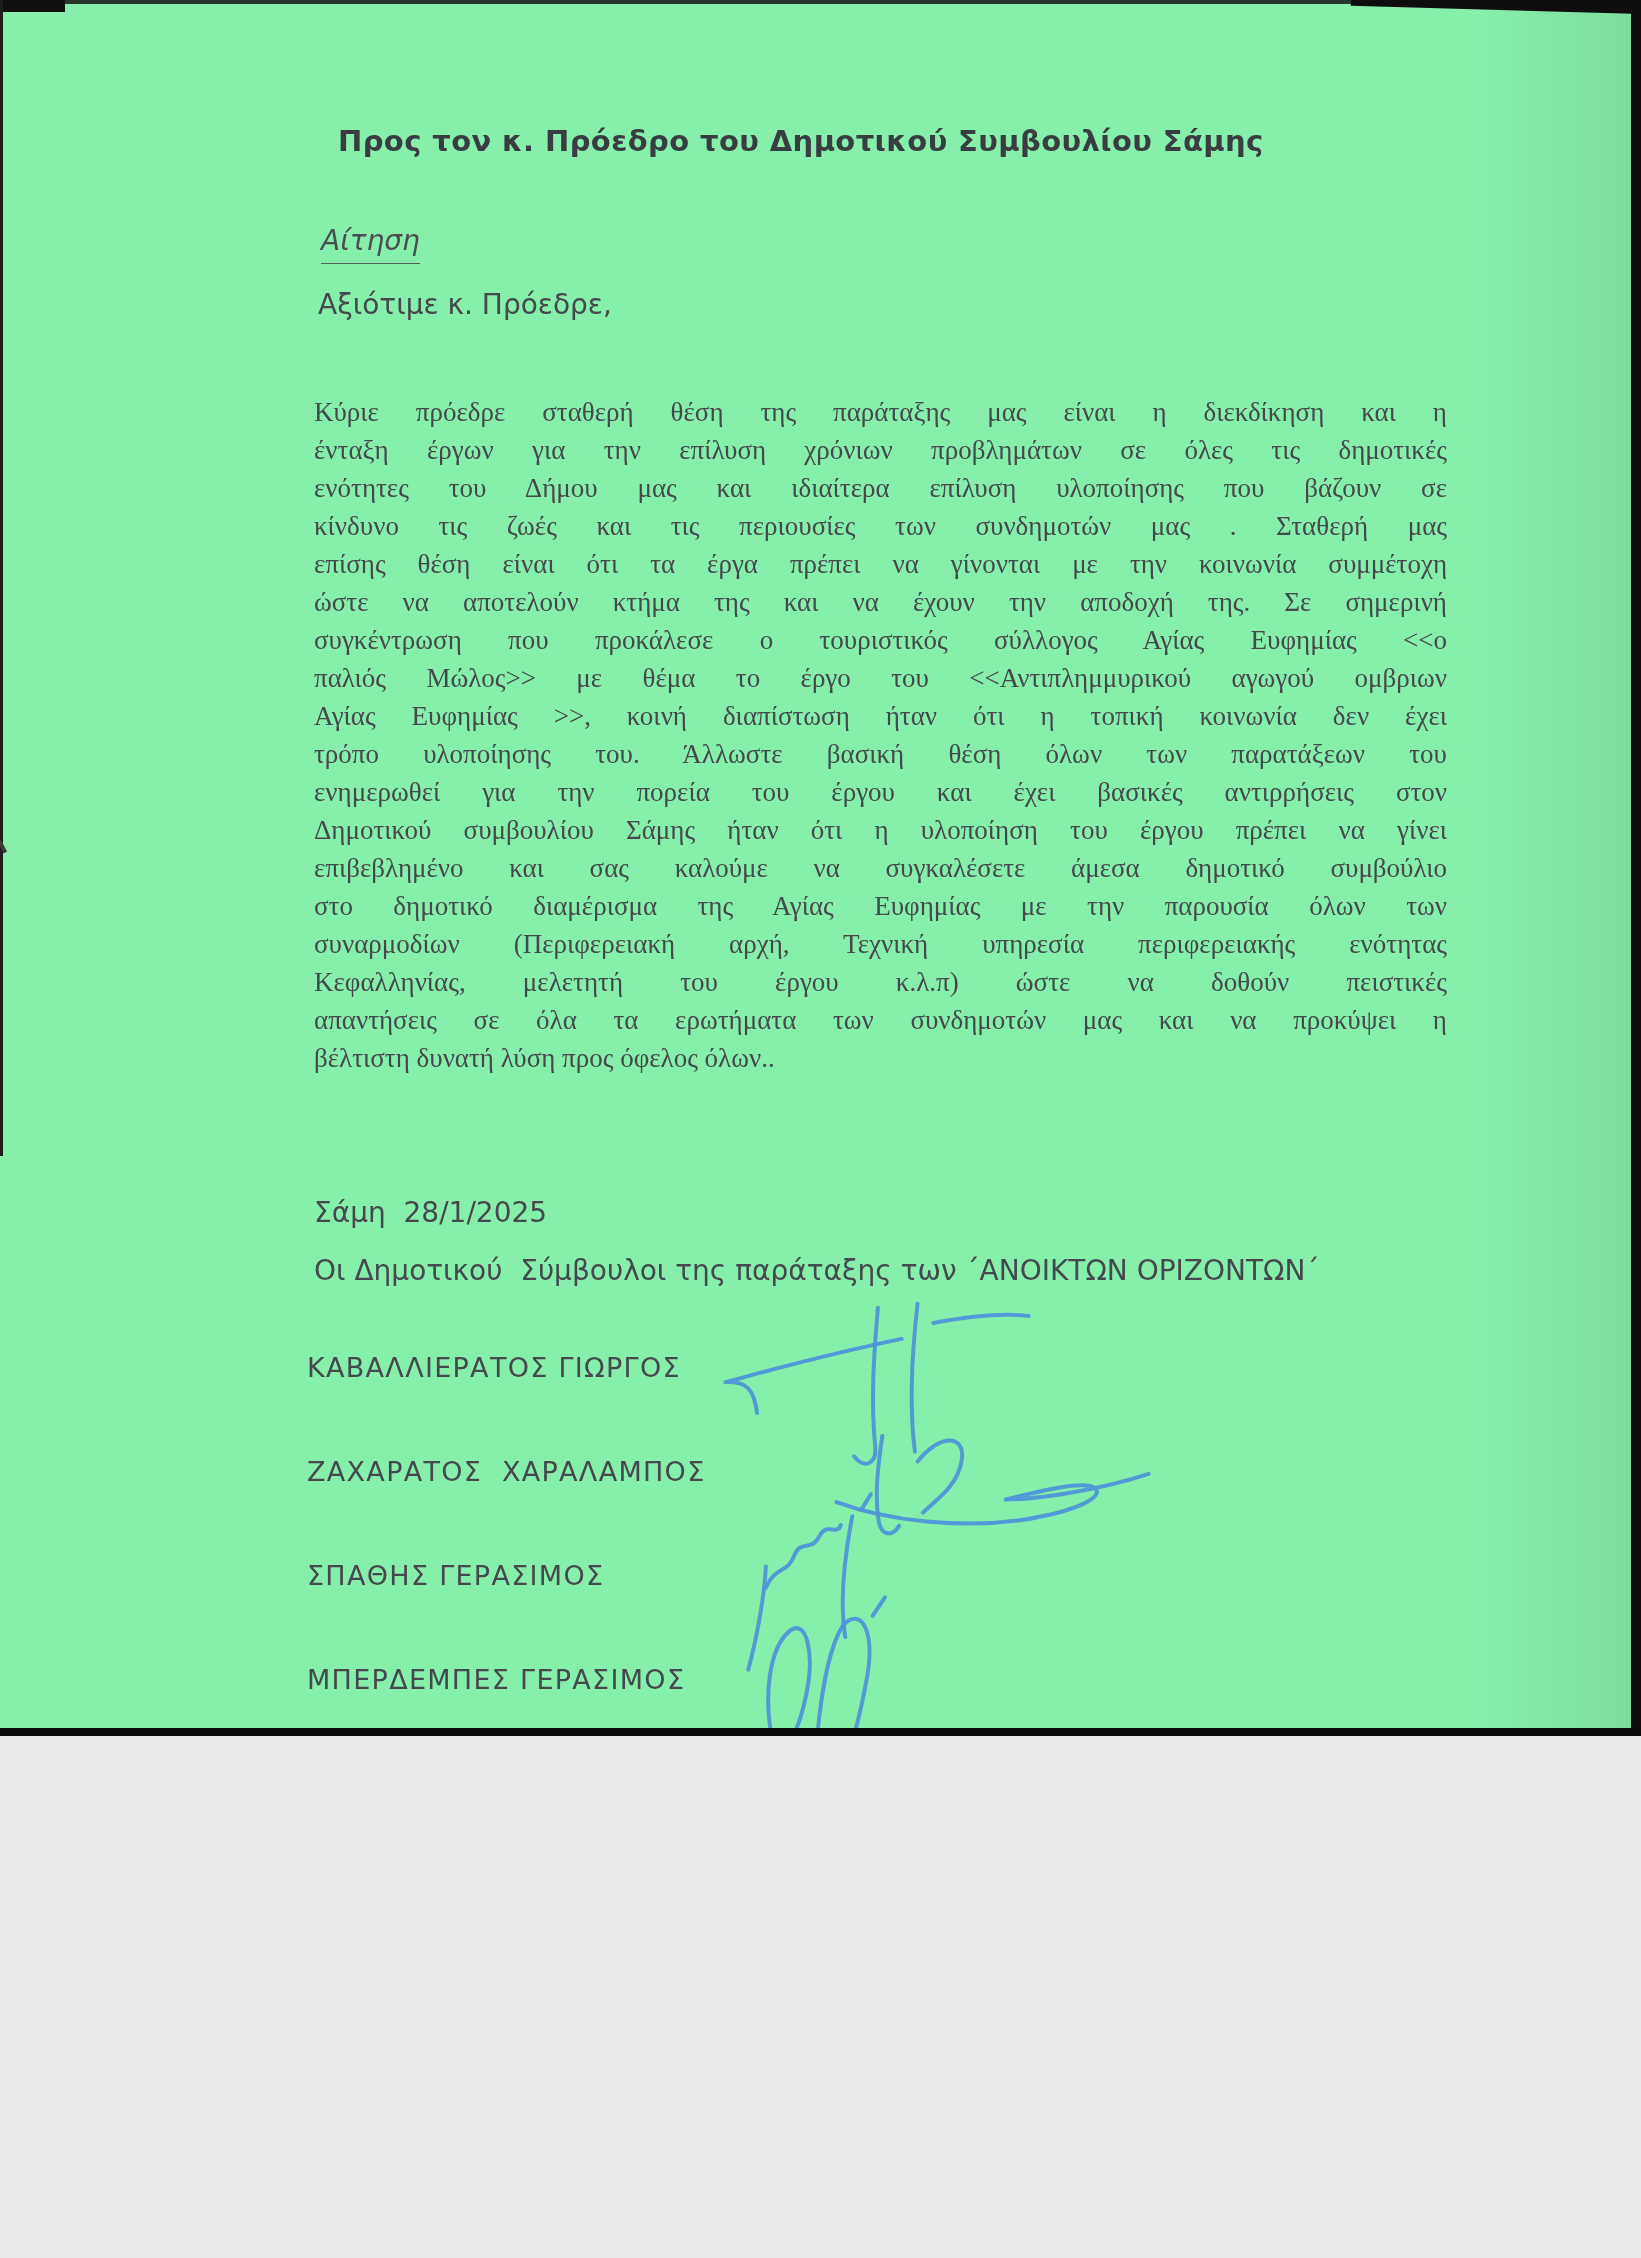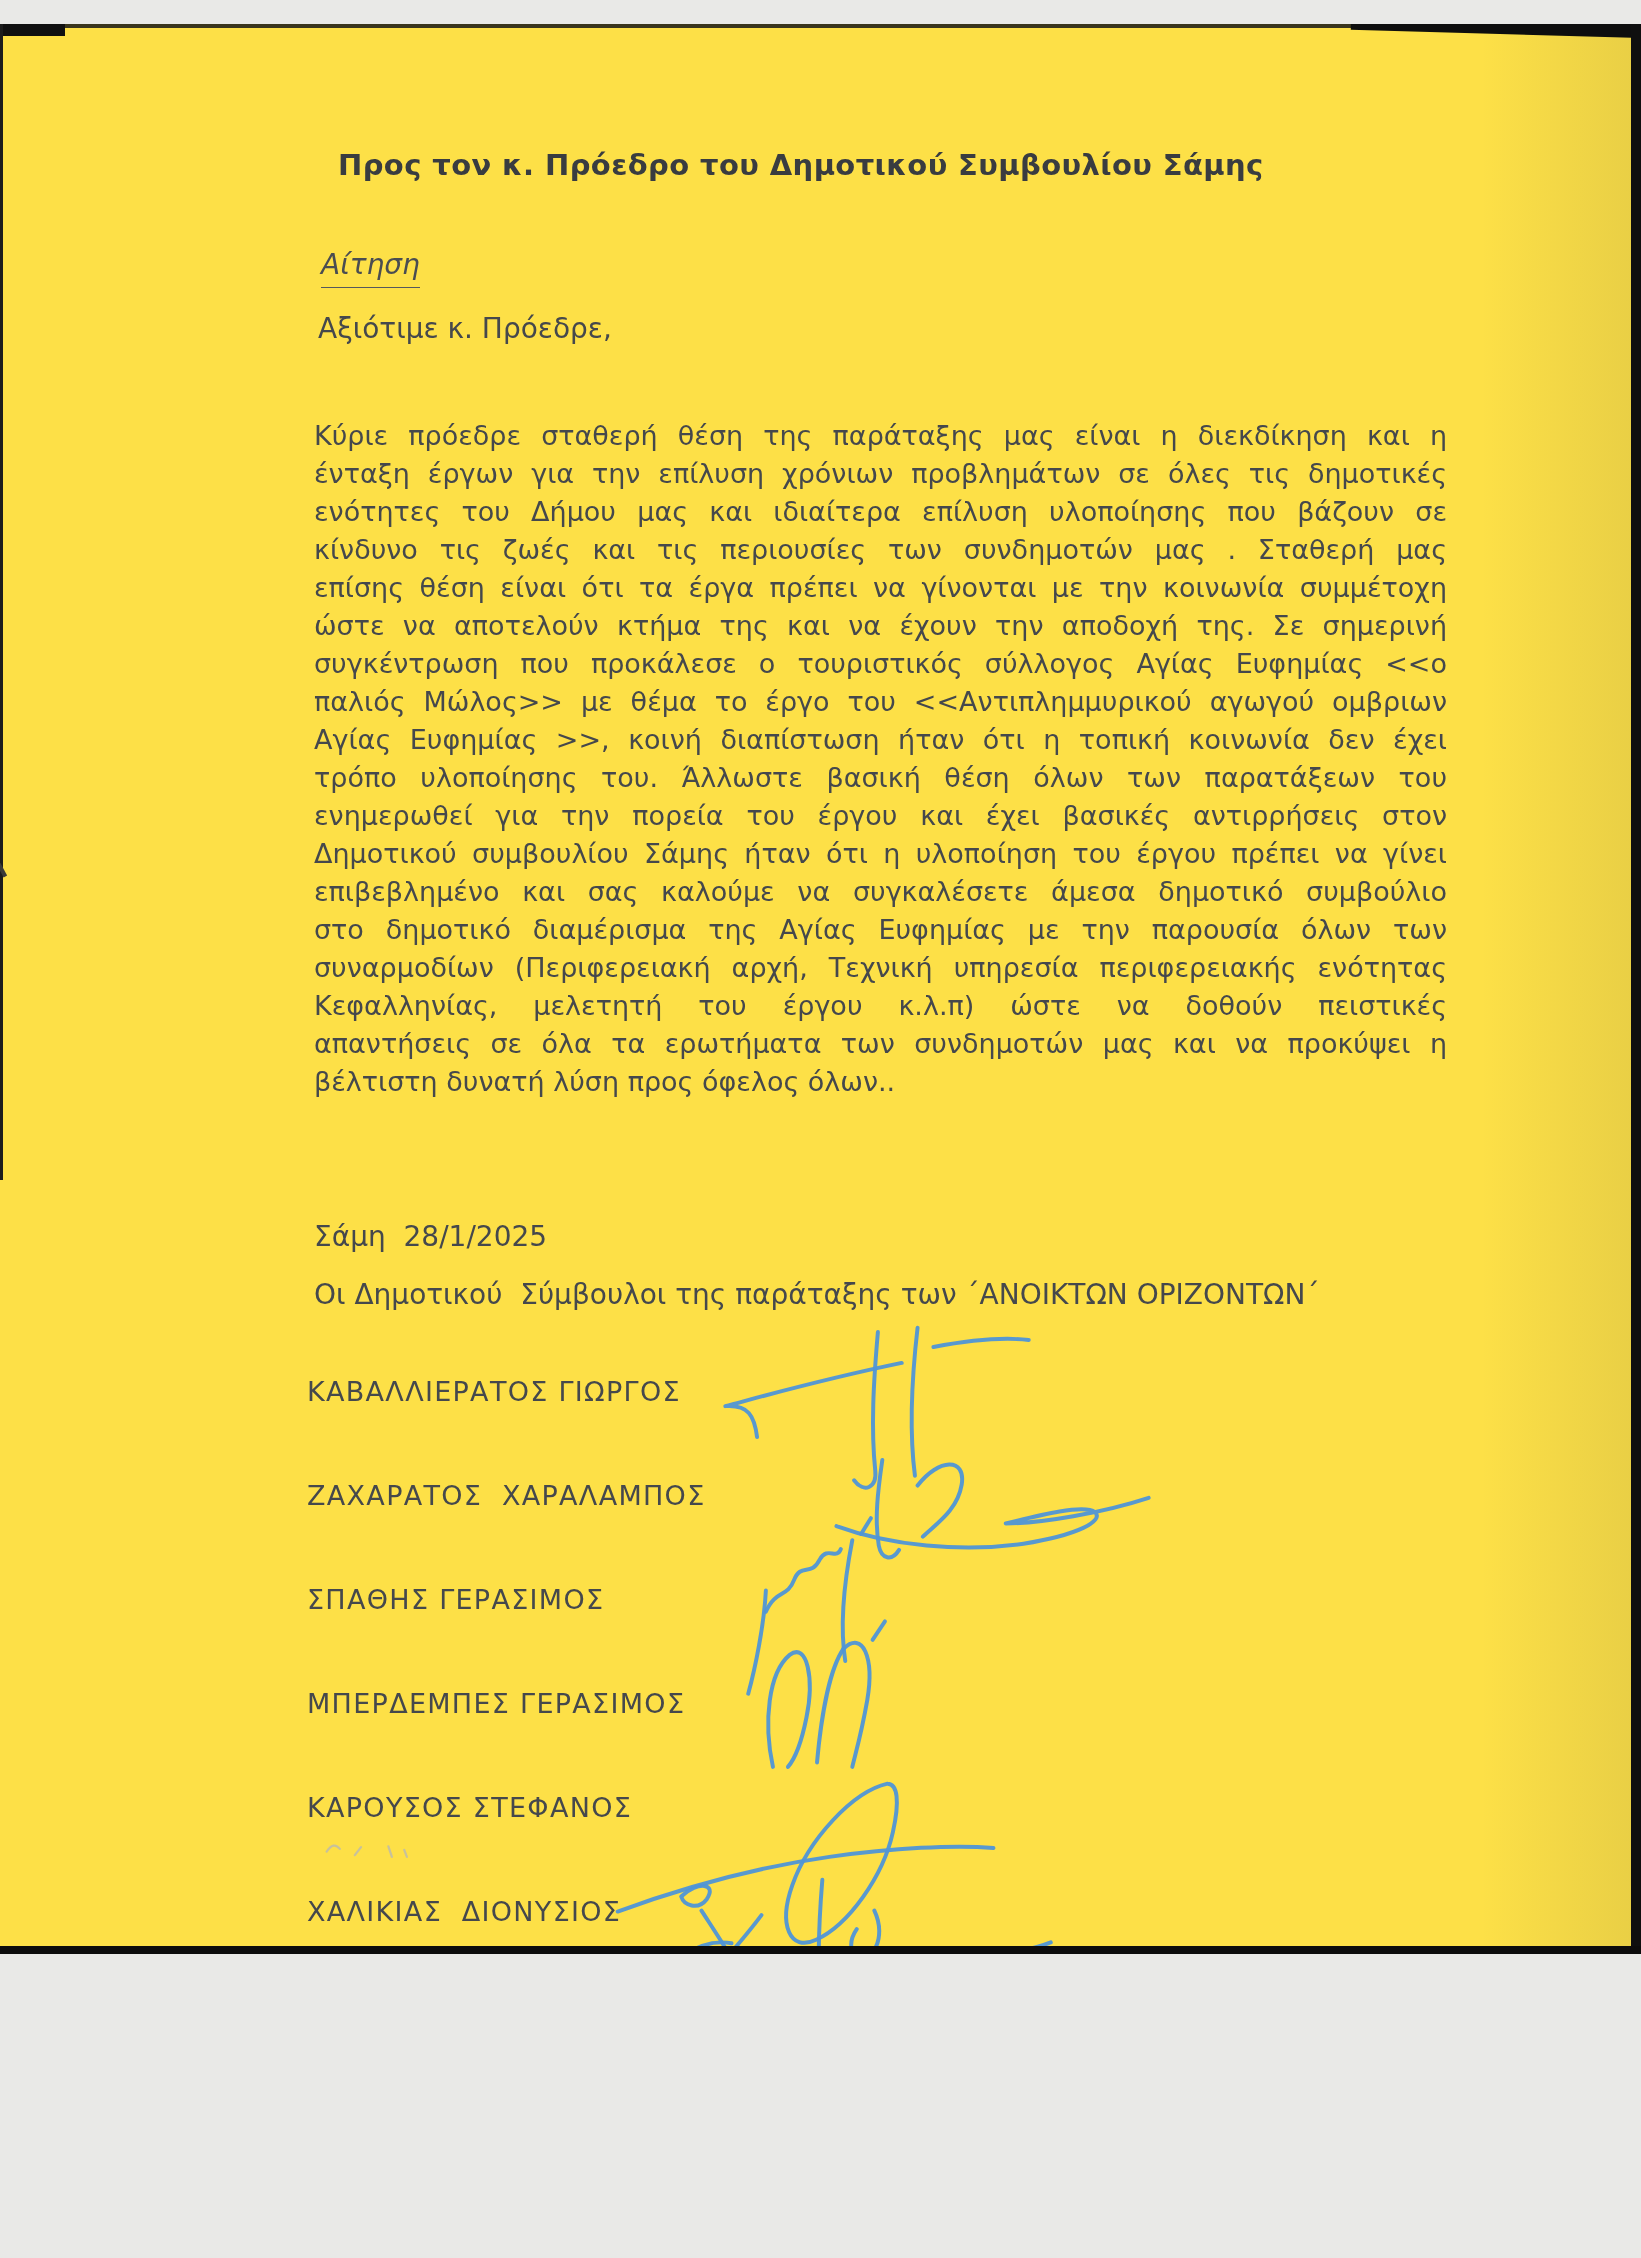--- a/index.html
+++ b/index.html
@@ -1,42 +1,41 @@
 <!DOCTYPE html>
 <html style="font-size:14px"><head>
 <meta charset="utf-8">
 <style>
   html,body{margin:0;padding:0;background:#e9e9e7;}
   .page{
     position:relative;
-    width:1642px;height:1930px;
-    background:#fde047;
+    width:1642px;height:1736px;
+    background:#86efac;
     overflow:hidden;
     font-family:"DejaVu Sans", sans-serif;
     color:#45484c;
-    margin-top:24px;
   }
   .abs{position:absolute;}
   .doc-title{
     left:338px;top:124px;
     font-size:29px;font-weight:bold;letter-spacing:0.4px;color:#393c40;
     white-space:pre-wrap;
   }
   .subject{
     left:321px;top:224px;
     font-size:28px;font-style:italic;color:#4a4d51;
     border-bottom:1.8px solid #55585c;padding-bottom:6px;
   }
   .salutation{
     left:318px;top:288px;
     font-size:28px;white-space:pre-wrap;
   }
   .body-block{
     left:314px;top:393px;width:1133px;
-    font-size:27px;line-height:38px;color:#45484c;
+    font-size:27px;line-height:38px;color:#45484c;font-family:Liberation Serif, serif;
   }
   .body-line{
     text-align:justify;
     text-align-last:justify;
   }
   .body-line.last{text-align-last:left;}
   .dateline{
     left:314px;top:1196px;font-size:28px;white-space:pre-wrap;
   }
   .sign-intro{

